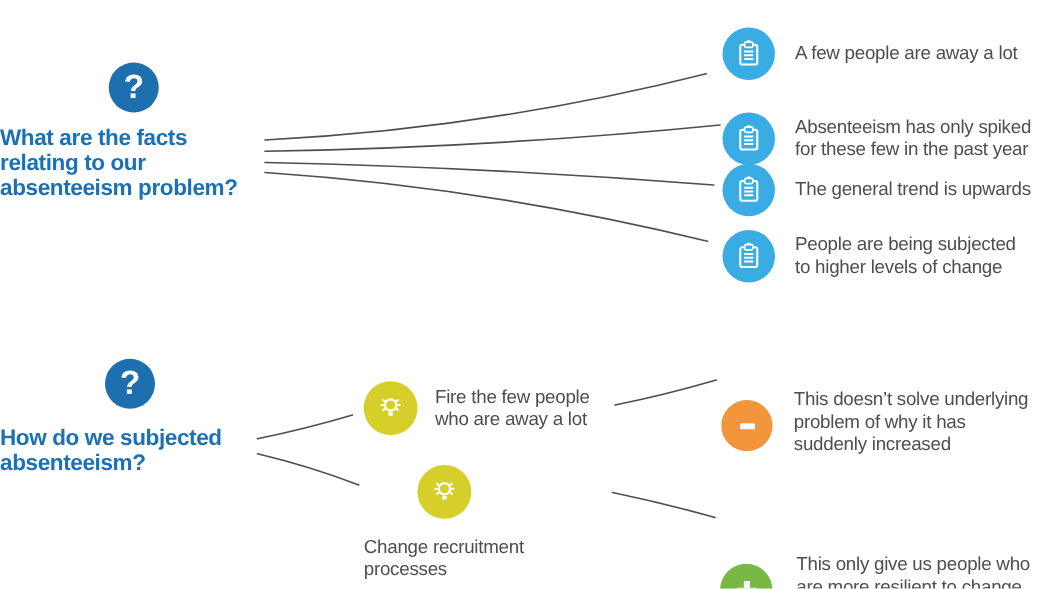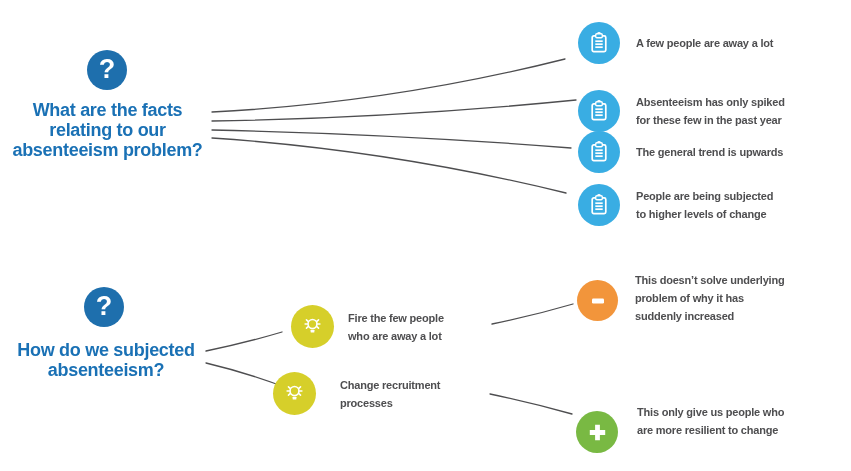--- a/index.html
+++ b/index.html
@@ -16,41 +16,41 @@
   .q-badge{
     position:absolute;width:40px;height:40px;border-radius:50%;
     background:#1e6fad;color:#ffffff;
     display:flex;align-items:center;justify-content:center;
     font-weight:bold;font-size:27px;line-height:1;
   }
   .q-badge span{transform:translateY(-1px);}
   .q-text{
     position:absolute;color:#1a71b5;font-weight:bold;
     font-size:18px;line-height:20px;letter-spacing:-0.3px;
-    text-align:center;white-space:pre-line;
+    white-space:pre-line;
   }
   .node-row{
     position:absolute;display:flex;align-items:center;gap:16px;
   }
   .icon-circle{
     border-radius:50%;flex:0 0 auto;
     display:flex;align-items:center;justify-content:center;
   }
   .icon-42{width:42px;height:42px;}
   .icon-43{width:43px;height:43px;}
   .icon-41{width:41px;height:41px;}
   .blue{background:#39ade3;}
   .yellow{background:#d6cf2a;}
   .orange{background:#f2953b;}
   .green{background:#79b943;}
   .node-text{
-    color:#4e4e50;font-weight:bold;font-size:11px;line-height:18px;
+    color:#4e4e50;font-weight:normal;font-size:15px;line-height:18px;
     letter-spacing:-0.2px;white-space:pre-line;
   }
-  .abs{position:absolute;}
+  .abs{position:absolute;margin-top:40px;}
   .icon-circle svg{display:block;}
 </style>
 </head>
 <body>
 
 <div class="stage">
 
   <svg class="lines" viewBox="0 0 851 471">
     <path d="M212,112 Q390,103 565,59"></path>
     <path d="M212,121 Q395,118 576,100"></path>
@@ -139,21 +139,21 @@
         <circle cx="12" cy="9.6" r="4.3" fill="none" stroke="#fff" stroke-width="1.6"></circle>
         <rect x="10.2" y="15.1" width="3.6" height="2.7" rx="0.6" fill="#fff"></rect>
         <path d="M6.2,5.6 L7.8,7.0 M4.9,9.6 H7.0 M6.2,13.6 L7.8,12.2" stroke="#fff" stroke-width="1.5" stroke-linecap="round" fill="none"></path>
         <path d="M17.8,5.6 L16.2,7.0 M19.1,9.6 H17.0 M17.8,13.6 L16.2,12.2" stroke="#fff" stroke-width="1.5" stroke-linecap="round" fill="none"></path>
       </svg>
     </div>
     <div class="node-text">Fire the few people
 who are away a lot</div>
   </div>
 
-  <div class="node-row" style="left:273px;top:372px;height:43px;gap:24px;">
+  <div class="node-row" style="left:291px;top:372px;height:43px;gap:14px;flex-direction:column;">
     <div class="icon-circle icon-43 yellow">
       <svg width="25" height="25" viewBox="0 0 24 24">
         <circle cx="12" cy="9.6" r="4.3" fill="none" stroke="#fff" stroke-width="1.6"></circle>
         <rect x="10.2" y="15.1" width="3.6" height="2.7" rx="0.6" fill="#fff"></rect>
         <path d="M6.2,5.6 L7.8,7.0 M4.9,9.6 H7.0 M6.2,13.6 L7.8,12.2" stroke="#fff" stroke-width="1.5" stroke-linecap="round" fill="none"></path>
         <path d="M17.8,5.6 L16.2,7.0 M19.1,9.6 H17.0 M17.8,13.6 L16.2,12.2" stroke="#fff" stroke-width="1.5" stroke-linecap="round" fill="none"></path>
       </svg>
     </div>
     <div class="node-text">Change recruitment
 processes</div>

